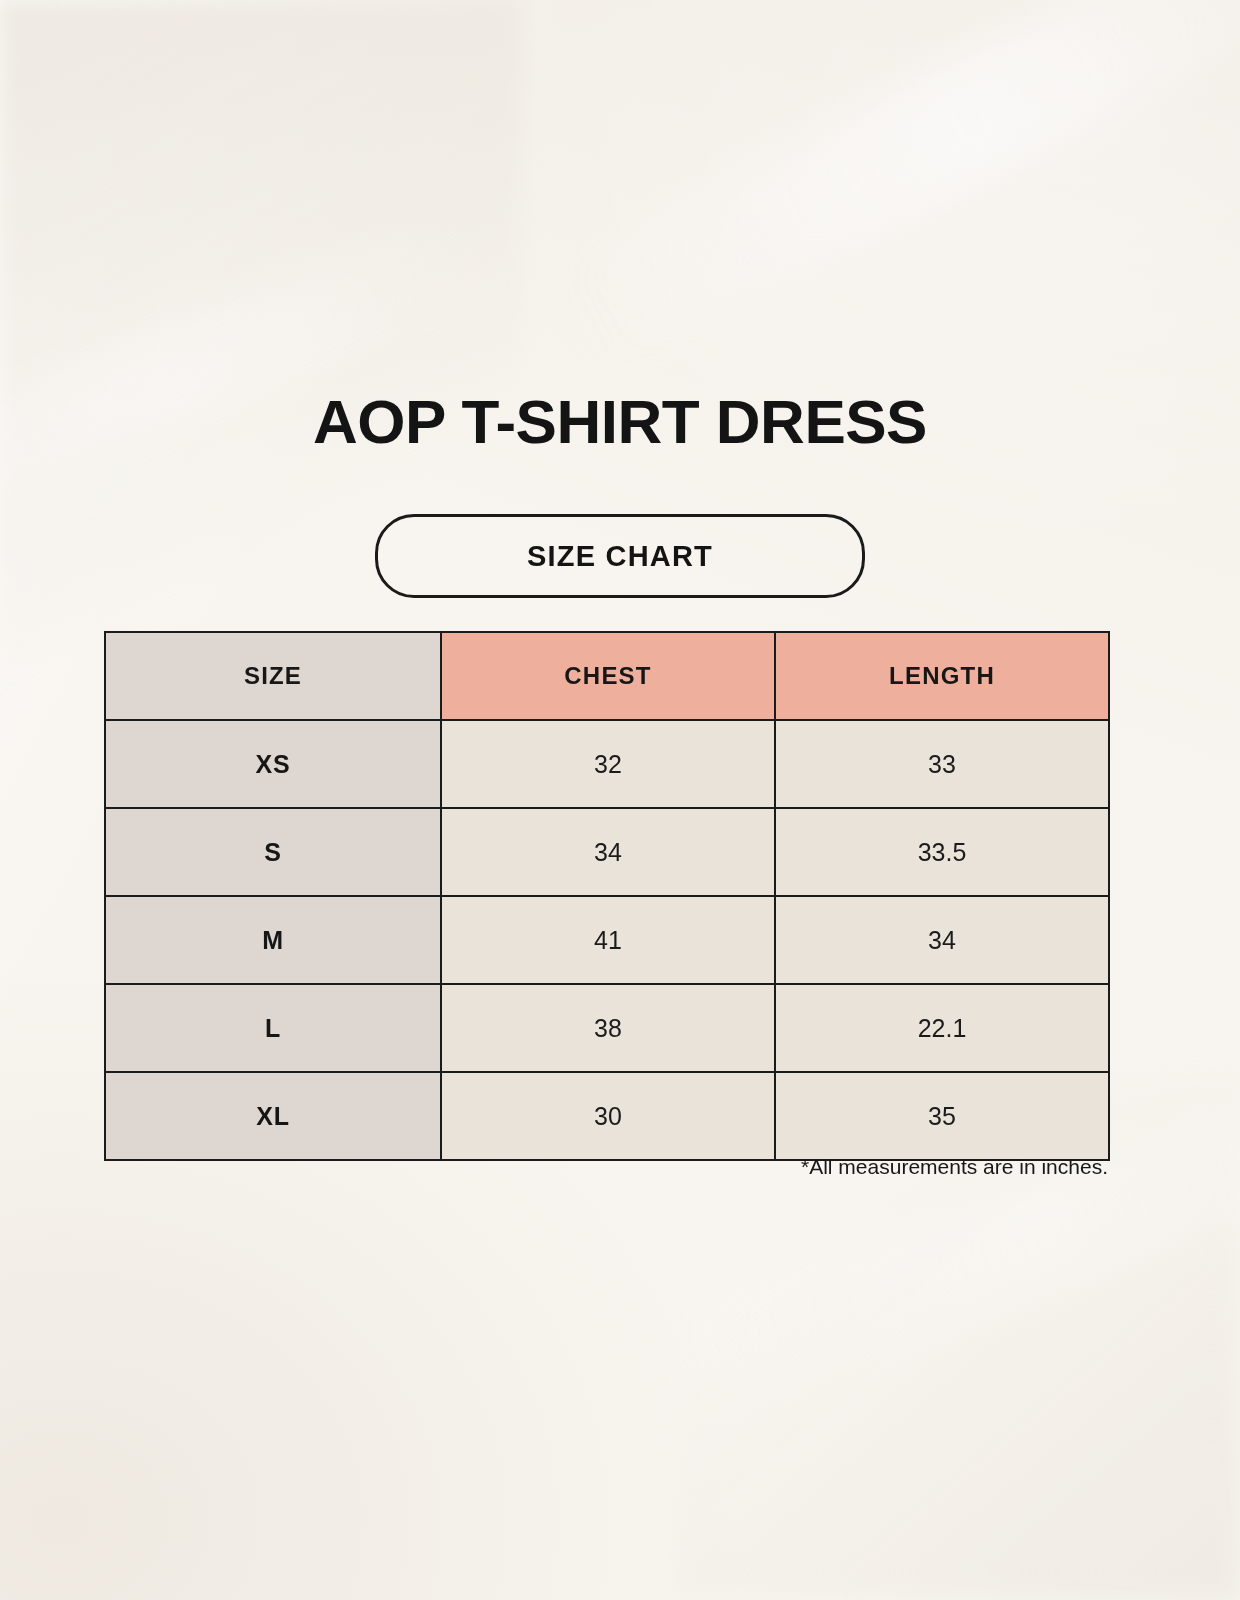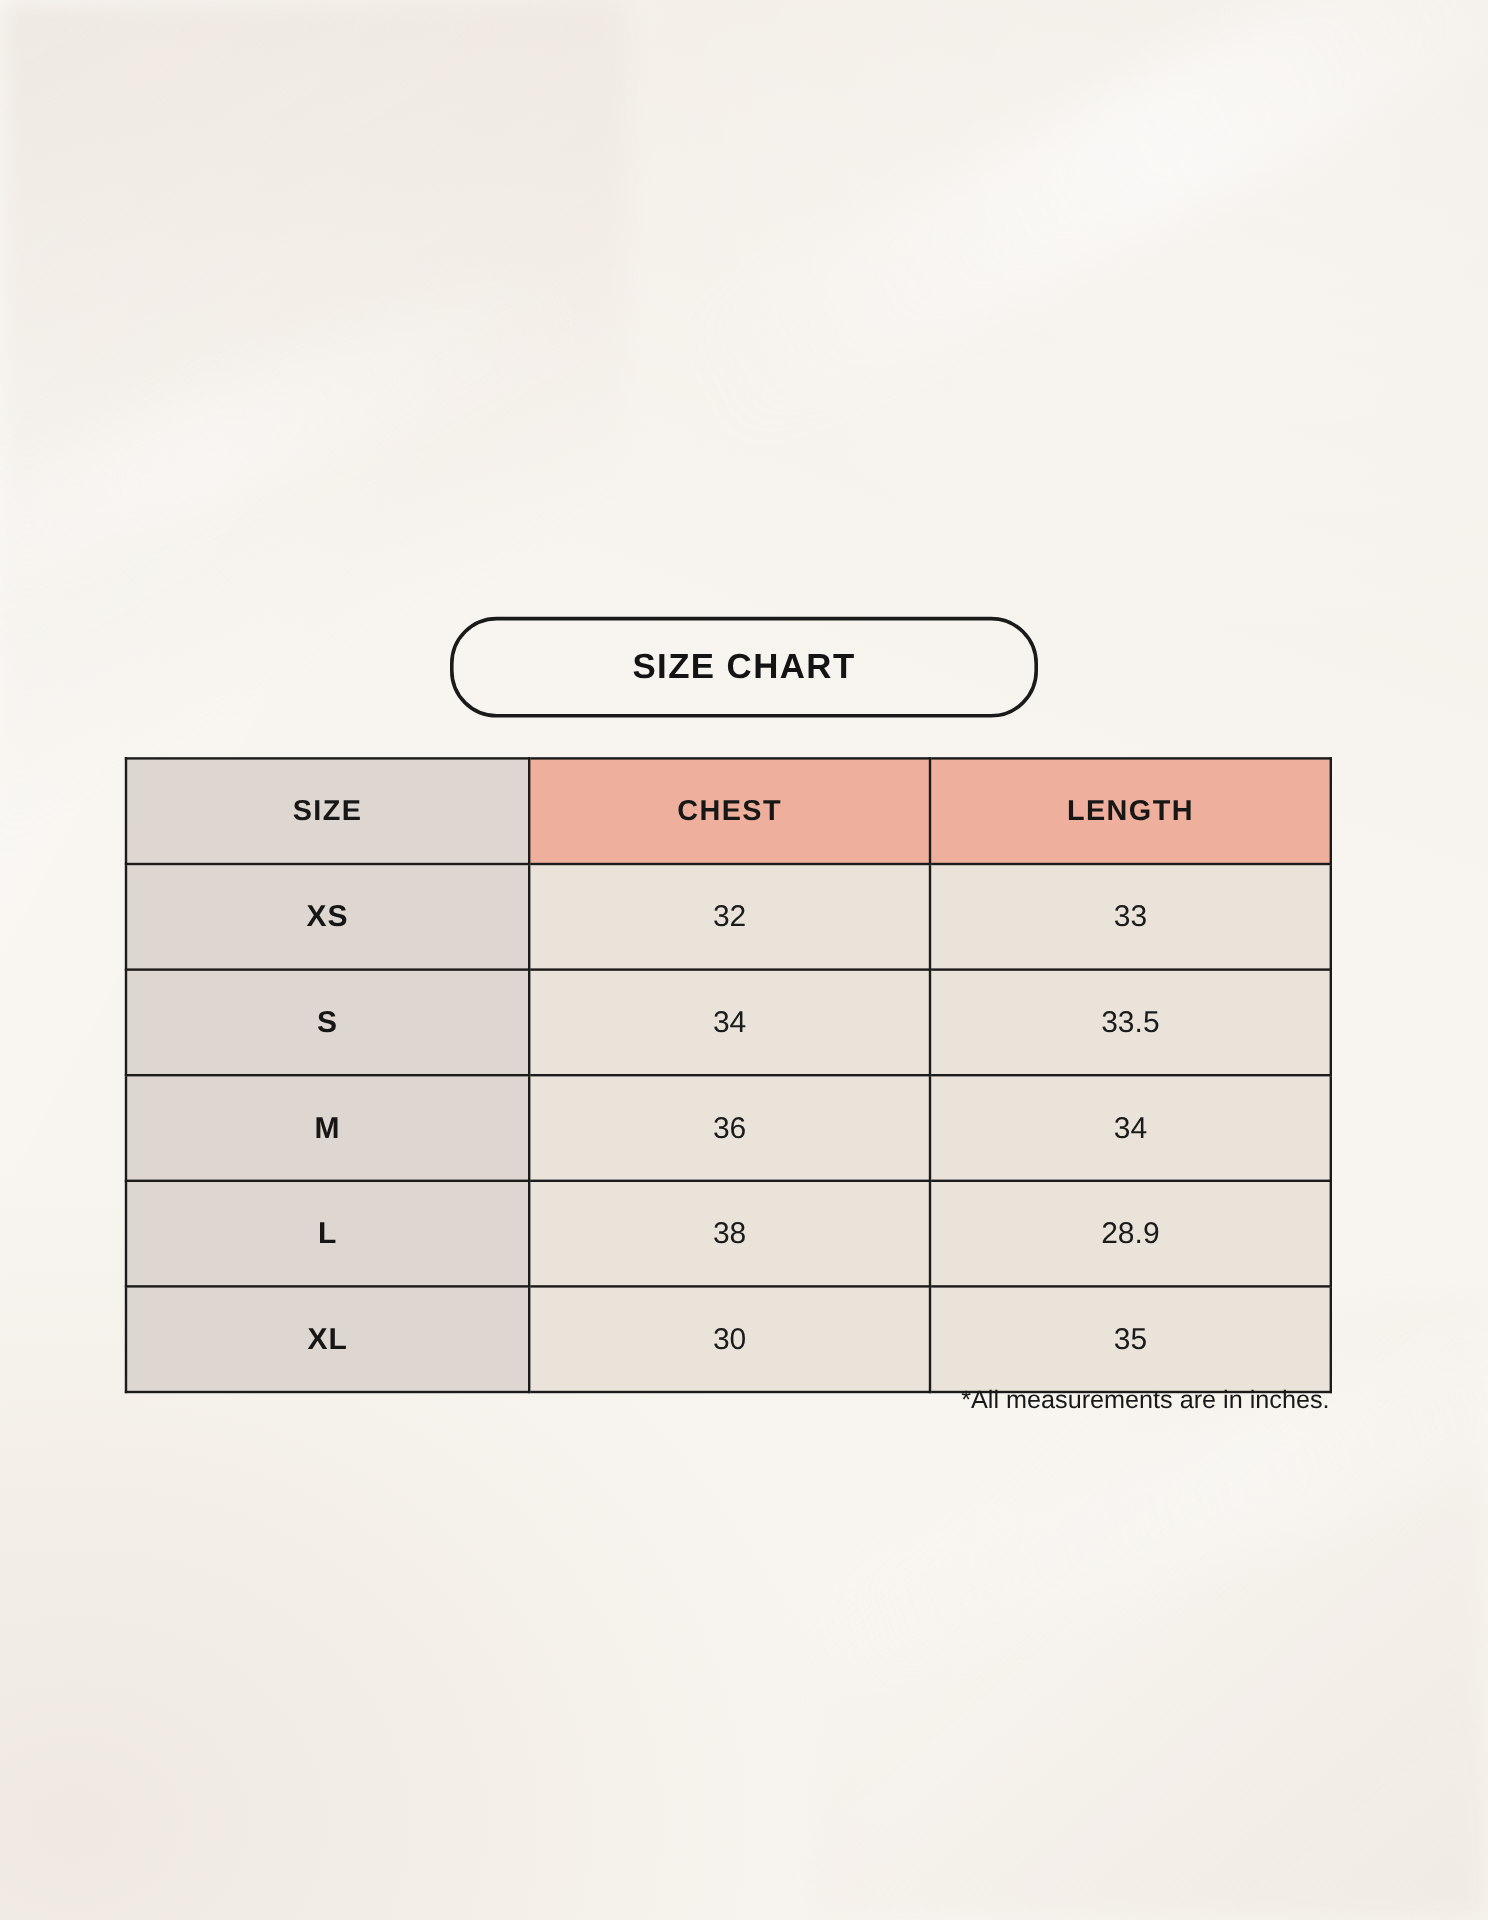--- a/index.html
+++ b/index.html
@@ -152,20 +152,21 @@
 
 <div class="page">
 
   <div class="bg-wash"></div>
   <div class="shade-1"></div>
   <div class="shade-2"></div>
   <div class="bg-streak streak-1"></div>
   <div class="bg-streak streak-2"></div>
   <div class="bg-streak streak-3"></div>
 
+  <div class="title">AOP T-SHIRT DRESS</div>
 
   <div class="pill">
     <span class="pill-label">SIZE CHART</span>
   </div>
 
   <div class="table-wrap">
     <table class="size-table">
       <colgroup>
         <col class="c-size">
         <col class="c-chest">
@@ -184,27 +185,27 @@
           <td class="cell-val">32</td>
           <td class="cell-val">33</td>
         </tr>
         <tr>
           <td class="cell-size">S</td>
           <td class="cell-val">34</td>
           <td class="cell-val">33.5</td>
         </tr>
         <tr>
           <td class="cell-size">M</td>
-          <td class="cell-val">36</td>
+          <td class="cell-val">41</td>
           <td class="cell-val">34</td>
         </tr>
         <tr>
           <td class="cell-size">L</td>
           <td class="cell-val">38</td>
-          <td class="cell-val">28.9</td>
+          <td class="cell-val">22.1</td>
         </tr>
         <tr>
           <td class="cell-size">XL</td>
           <td class="cell-val">30</td>
           <td class="cell-val">35</td>
         </tr>
       </tbody>
     </table>
   </div>
 

